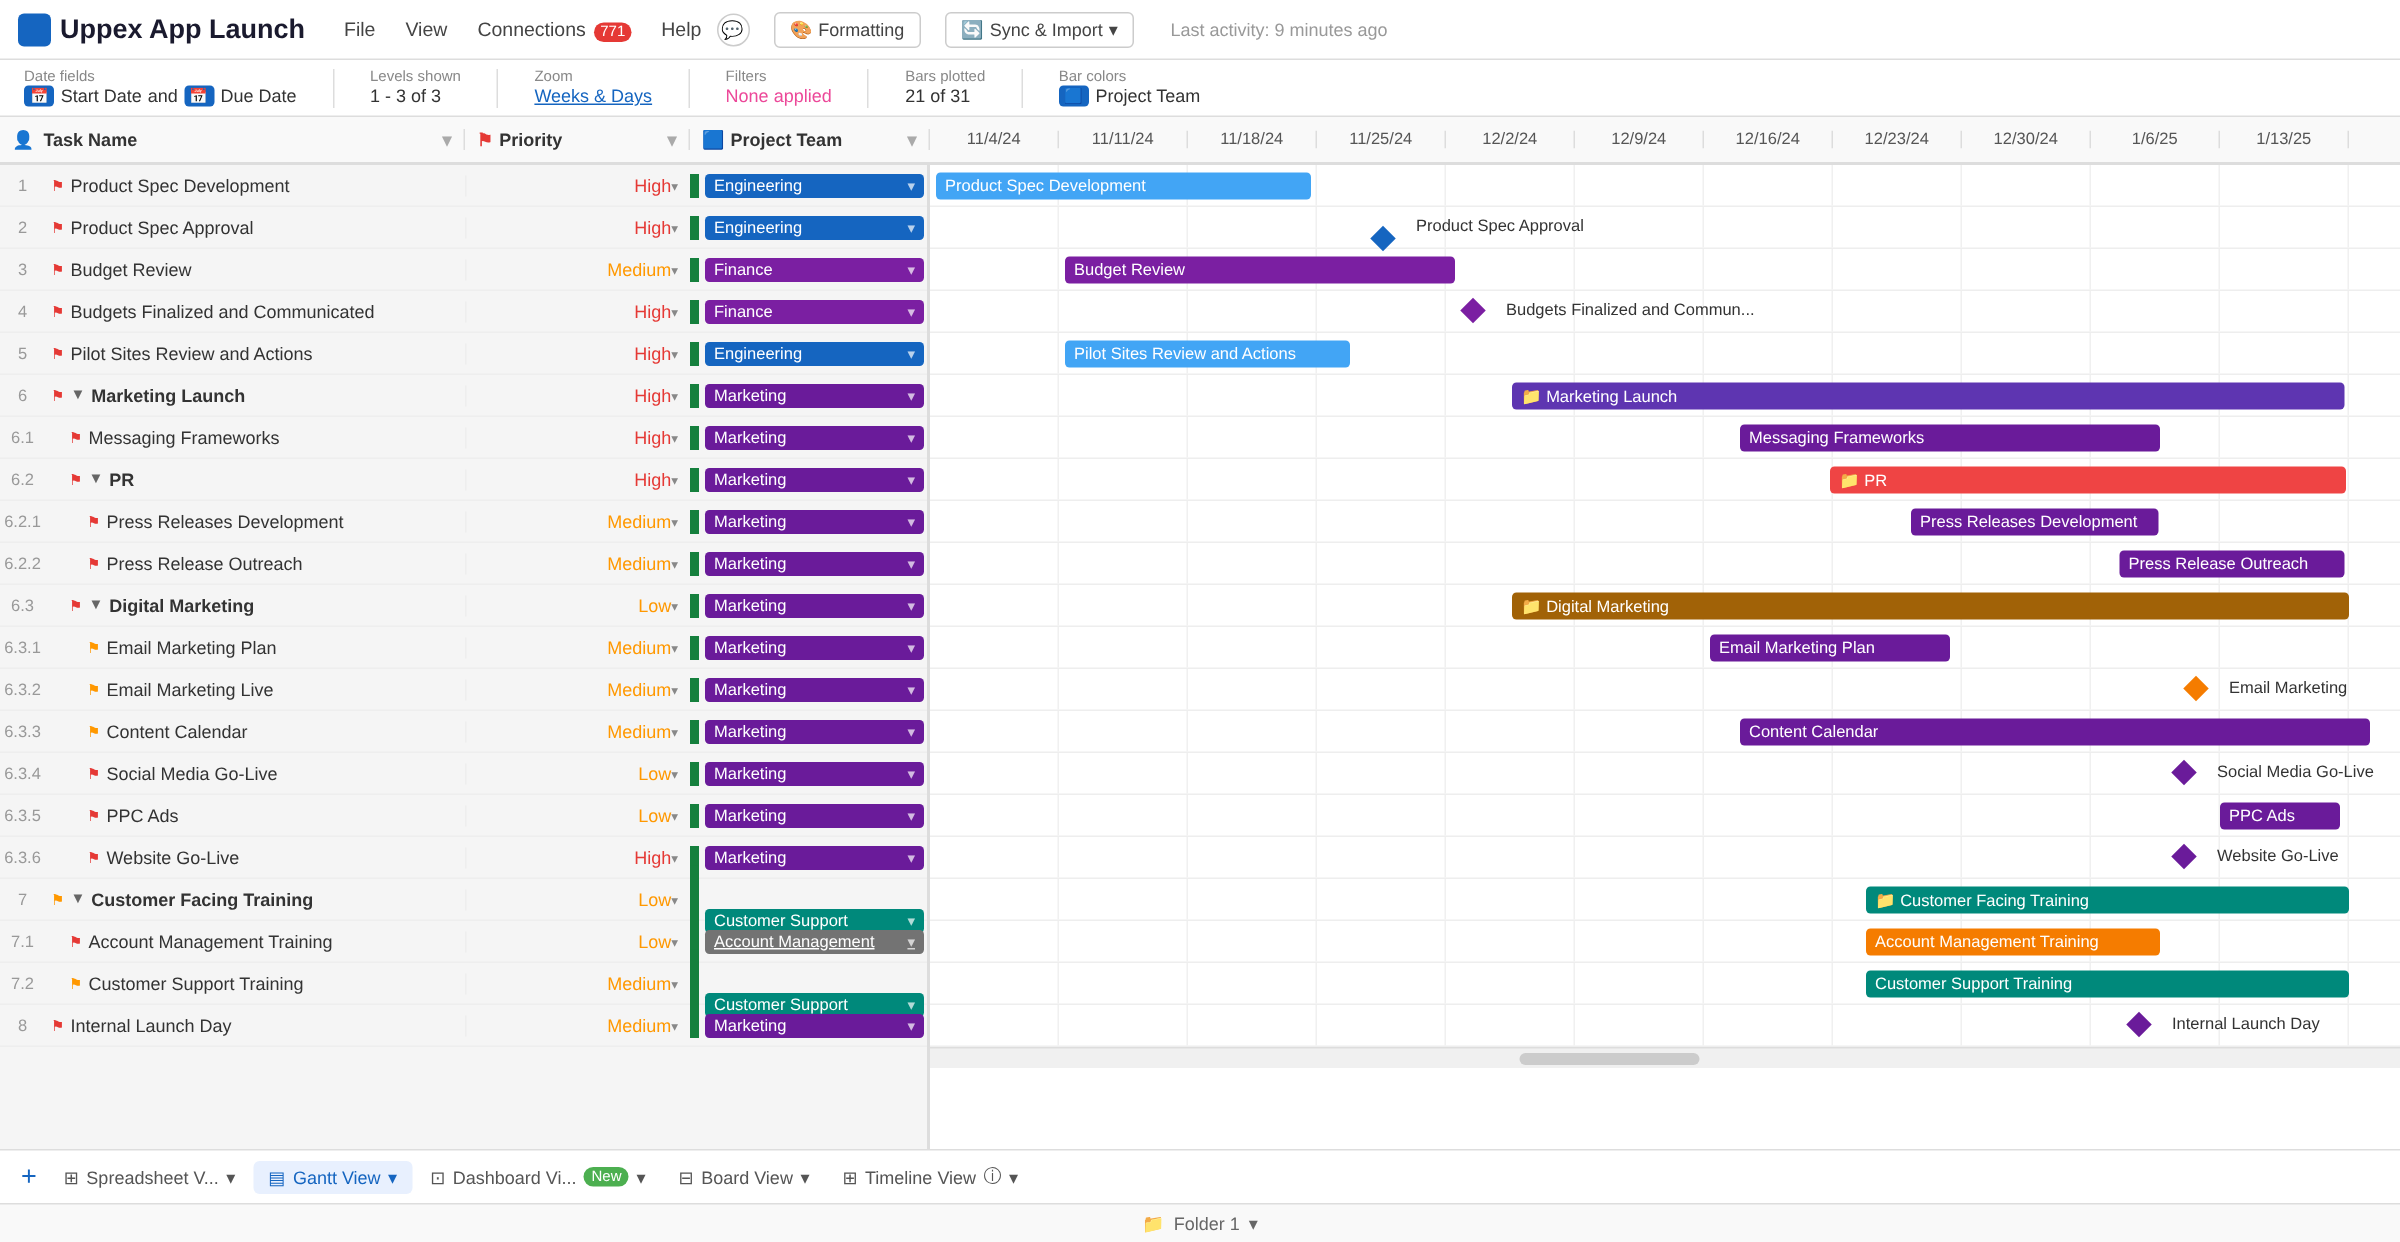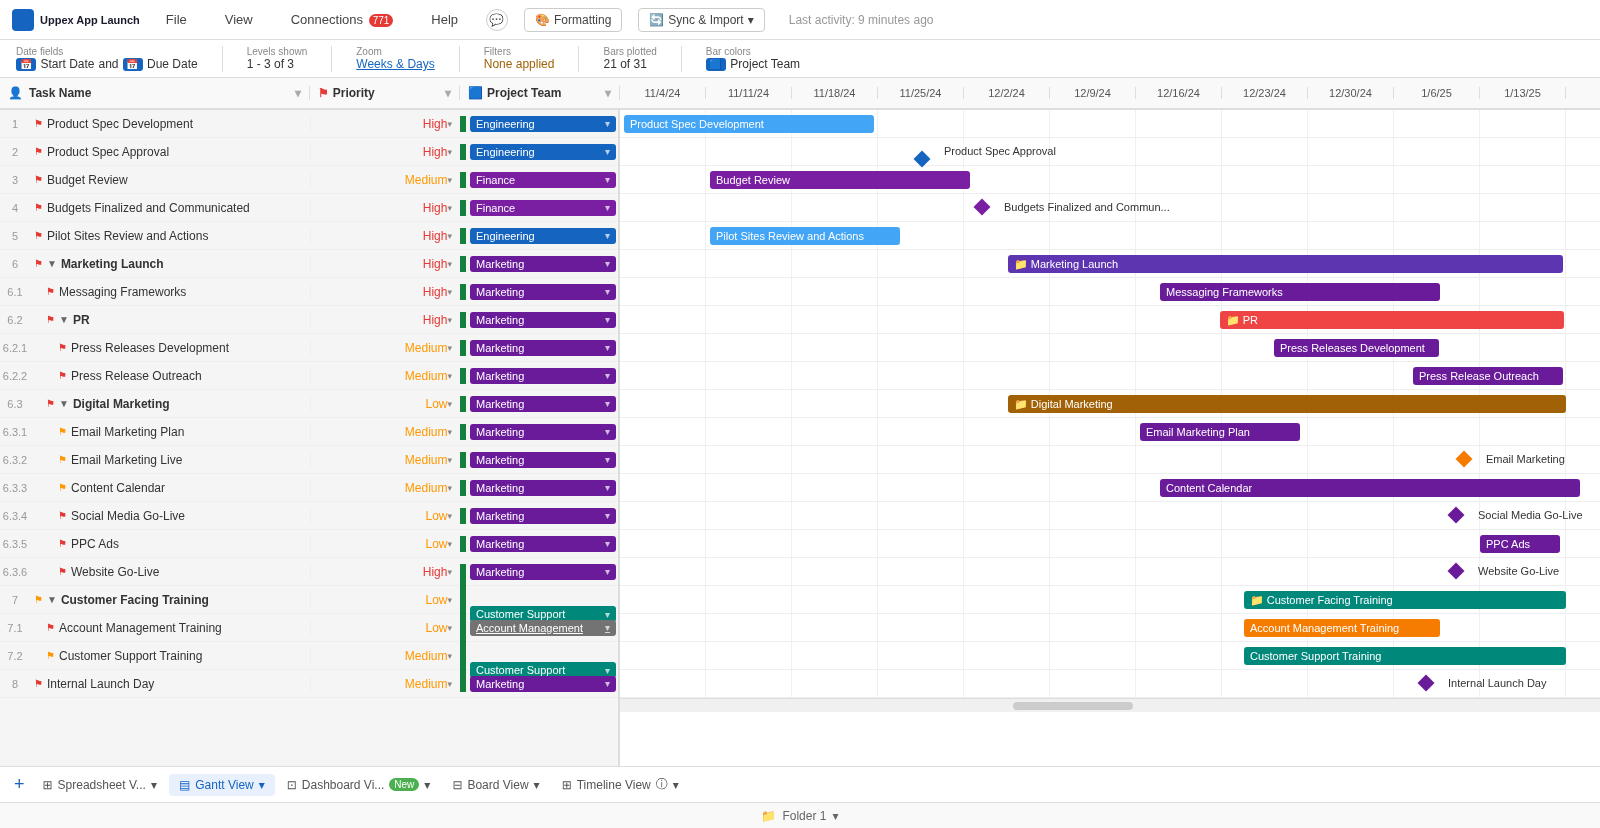--- a/index.html
+++ b/index.html
@@ -1,22 +1,22 @@
 <!DOCTYPE html>
 <html><head>
   <meta charset="utf-8">
   <style>
     * { box-sizing: border-box; margin: 0; padding: 0; }
     body { font-family: -apple-system, BlinkMacSystemFont, 'Segoe UI', sans-serif; font-size: 12px; background: #f5f5f5; overflow: hidden; }
     
     
     .top-bar { display: flex; align-items: center; background: #fff; border-bottom: 1px solid #ddd; padding: 0 12px; height: 40px; gap: 16px; }
-    .app-logo { display: flex; align-items: center; gap: 6px; font-weight: 700; font-size: 11px; color: #1a1a2e; }
+    .app-logo { display: flex; align-items: center; gap: 6px; font-weight: 700; font-size: 18px; color: #1a1a2e; }
     .logo-icon { width: 22px; height: 22px; background: #1565c0; border-radius: 4px; }
-    .top-nav { display: flex; align-items: center; gap: 18px; }
+    .top-nav { display: flex; align-items: center; gap: 0; }
     .top-nav-item { padding: 4px 10px; border-radius: 4px; cursor: pointer; color: #444; font-size: 13px; }
     .connections-badge { background: #e53935; color: white; font-size: 10px; padding: 1px 4px; border-radius: 8px; margin-left: 2px; }
     .top-btn { display: flex; align-items: center; gap: 4px; padding: 4px 10px; border: 1px solid #ccc; border-radius: 4px; background: #fff; cursor: pointer; font-size: 12px; color: #444; }
     .activity-text { color: #999; font-size: 12px; margin-left: 8px; }
     .chat-icon { width: 22px; height: 22px; border-radius: 50%; border: 1px solid #ccc; display: flex; align-items: center; justify-content: center; cursor: pointer; }
 
     
     .toolbar { display: flex; align-items: center; background: #fff; border-bottom: 1px solid #ddd; padding: 6px 16px; gap: 24px; height: 38px; }
     .toolbar-group { display: flex; flex-direction: column; }
     .toolbar-label { font-size: 10px; color: #888; }
@@ -124,21 +124,21 @@
     <span class="toolbar-value">1 - 3 of 3</span>
   </div>
   <div class="separator"></div>
   <div class="toolbar-group" style="cursor:pointer">
     <span class="toolbar-label">Zoom</span>
     <span class="toolbar-value" style="color:#1565c0;text-decoration:underline">Weeks &amp; Days</span>
   </div>
   <div class="separator"></div>
   <div class="toolbar-group" style="cursor:pointer">
     <span class="toolbar-label">Filters</span>
-    <span class="toolbar-value" style="color:#a16207">None applied</span>
+    <span class="toolbar-value" style="color:#ec4899">None applied</span>
   </div>
   <div class="separator"></div>
   <div class="toolbar-group">
     <span class="toolbar-label">Bars plotted</span>
     <span class="toolbar-value">21 of 31</span>
   </div>
   <div class="separator"></div>
   <div class="toolbar-group">
     <span class="toolbar-label">Bar colors</span>
     <div class="toolbar-value">

